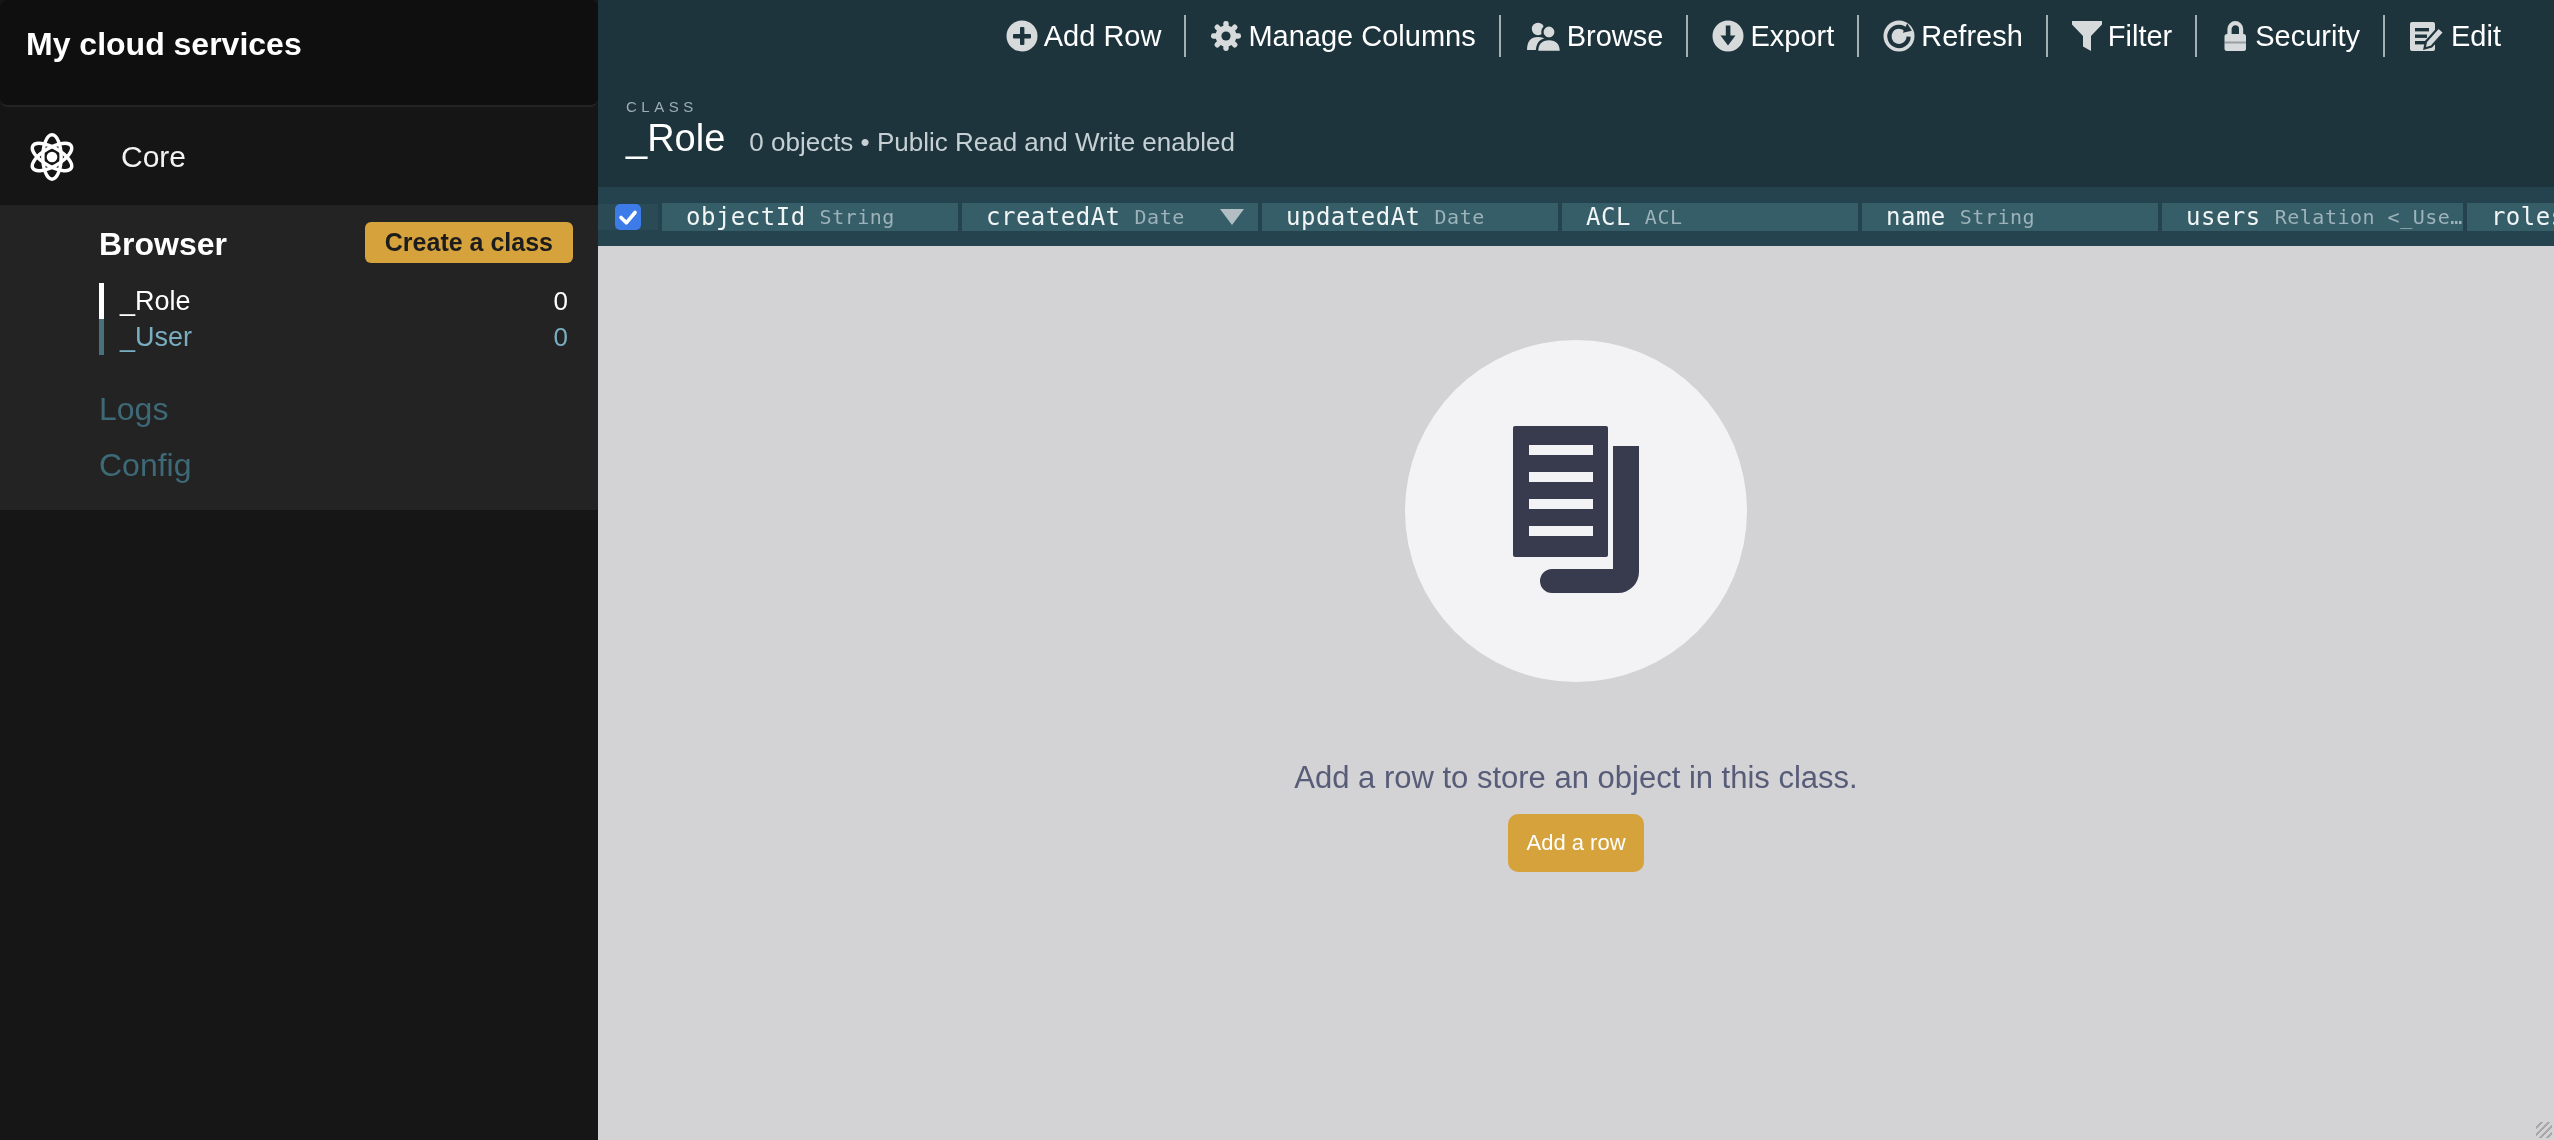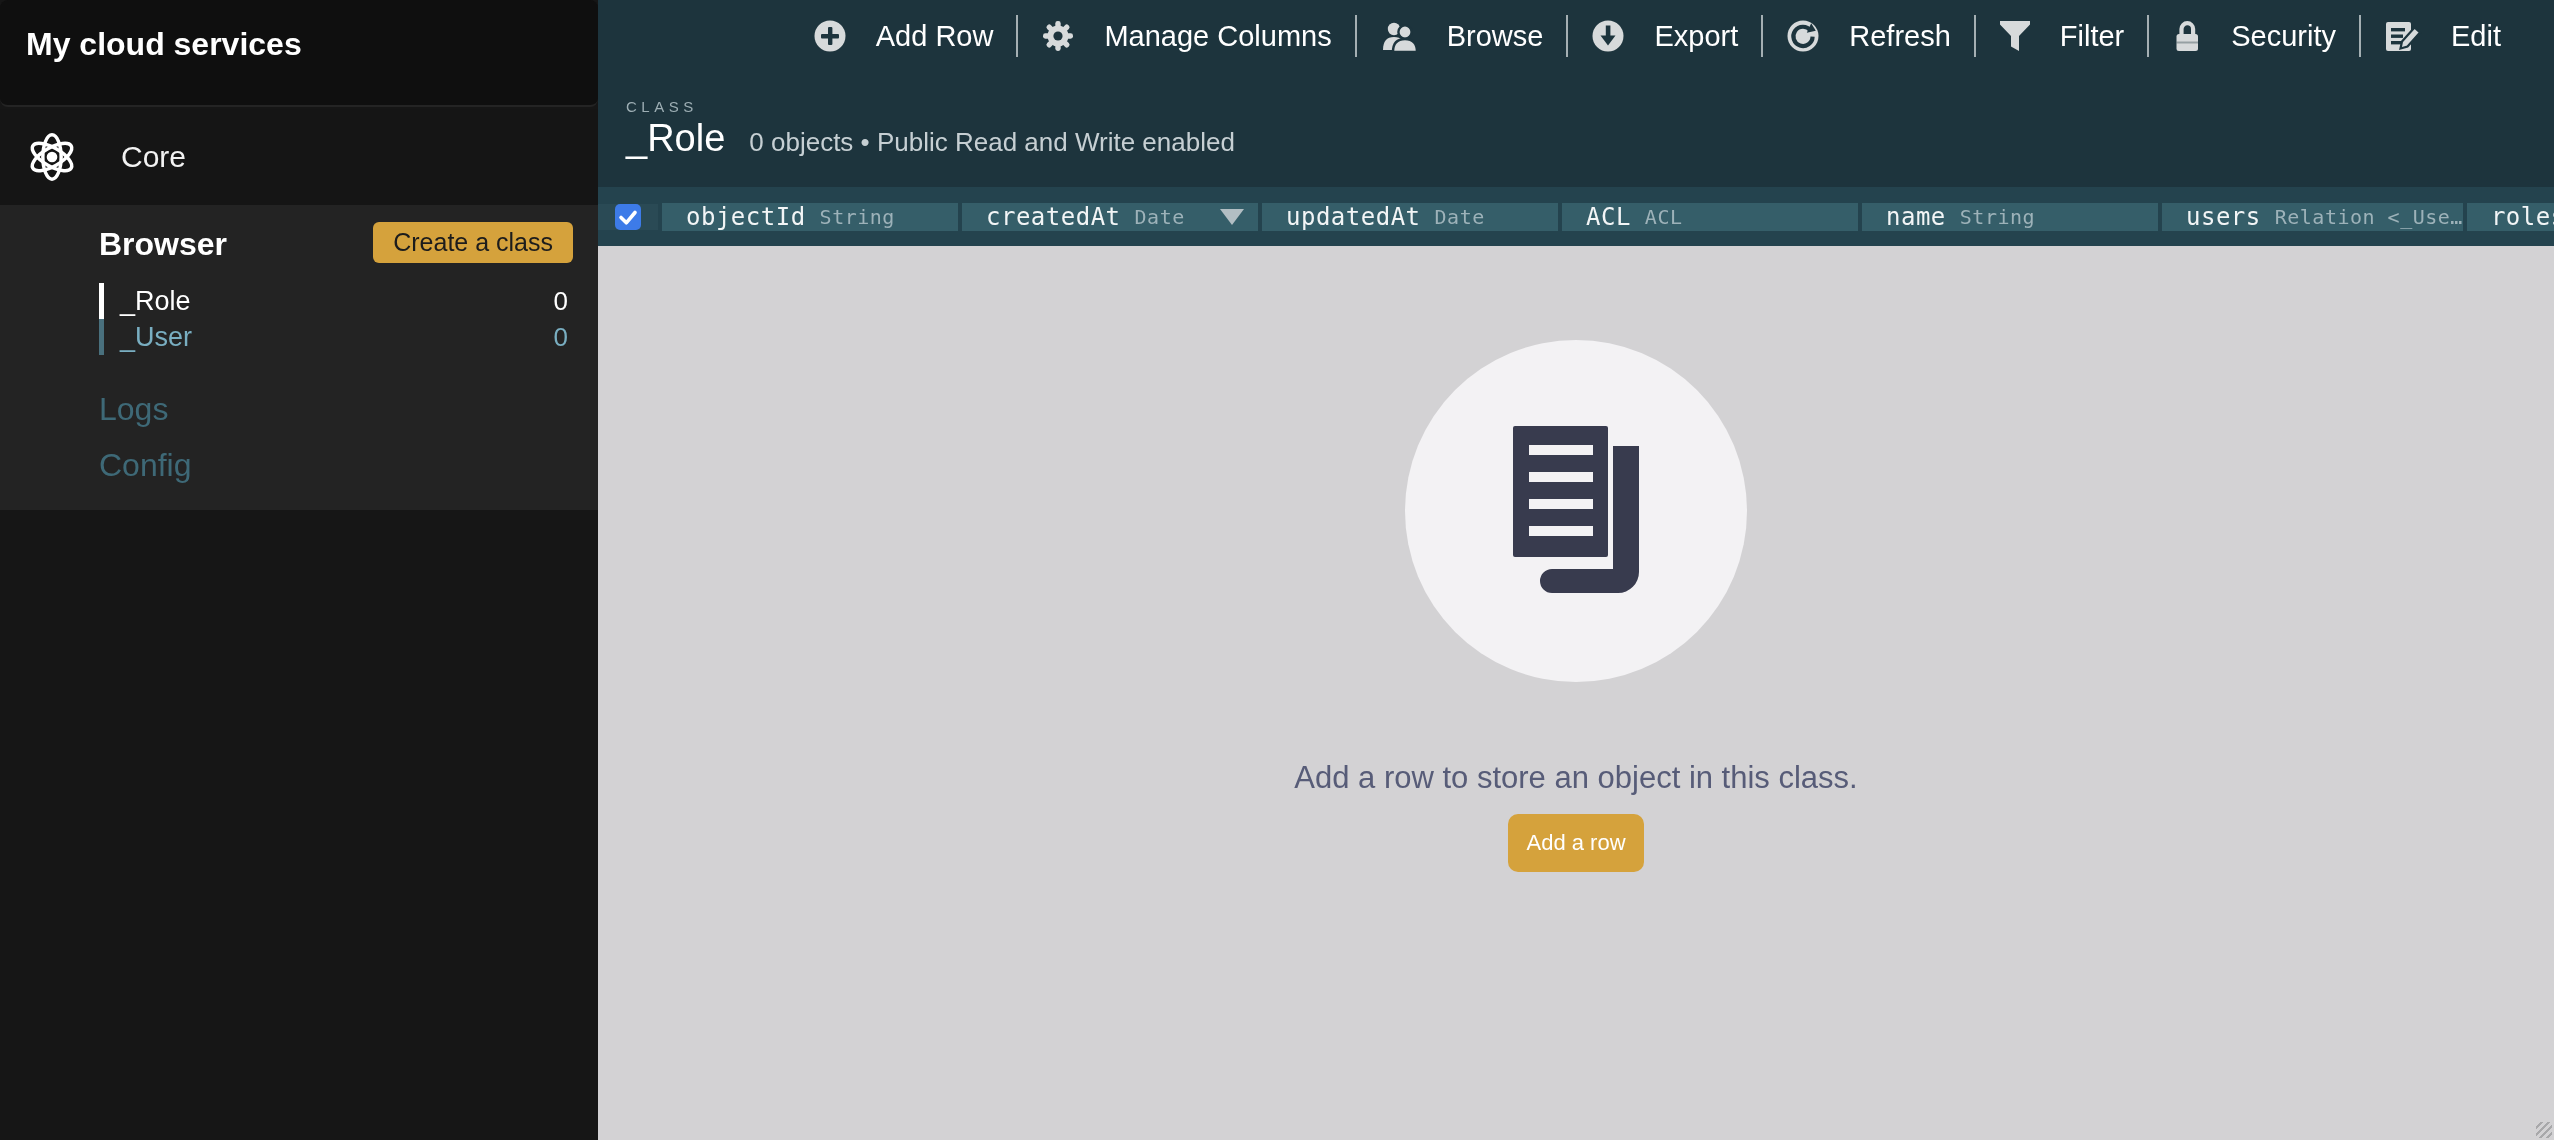--- a/index.html
+++ b/index.html
@@ -12,36 +12,36 @@
                 border-bottom:2px solid #242424;border-radius:8px; }
   #app-title { position:absolute; left:26px; top:26px; font-size:32px; font-weight:bold; color:#FFFFFF; }
   #core-row { position:absolute; left:0; top:109px; width:598px; height:96px; background:#151515;
               display:flex; align-items:center; }
   #core-row svg { margin-left:25px; }
   #core-label { margin-left:42px; font-size:30px; color:#F2F2F2; }
   #browser-section { position:absolute; left:0; top:205px; width:598px; height:305px; background:#232323; }
   #browser-title { position:absolute; left:99px; top:21px; font-size:32px; font-weight:bold; color:#FFFFFF; }
   #create-class-btn { position:absolute; right:25px; top:17px; height:41px; padding:0 20px;
                       background:#D5A23C; border:none; border-radius:6px;
-                      font-size:25px; color:#1C1C1C; font-family:inherit; display:flex; align-items:center; }
+                      font-size:25px; color:#1C1C1C; font-family:inherit; display:flex; align-items:center;font-weight:bold; }
   .class-list { position:absolute; left:99px; top:78px; width:469px; }
   .class-row { display:flex; justify-content:space-between; align-items:center;
                height:36px; border-left:5px solid #49707D; padding-left:16px; font-size:27px; }
   .class-row.active { border-left-color:#FFFFFF; color:#FFFFFF; }
   .class-row.inactive { color:#79AEC1; }
   .class-row .cnt { font-size:26px; }
   .side-link { position:absolute; left:99px; font-size:32px; color:#3E6977; cursor:pointer;margin-top:13px; }
   #link-logs { top:173px; }
   #link-config { top:229px; }
 
   
   #topbar { position:absolute; left:598px; top:0; right:0; height:187px; background:#1D343D; }
   #toolbar { position:absolute; left:0; top:0; right:0; height:72px;
              display:flex; align-items:center; justify-content:flex-end; padding-right:30px; }
-  .tb-item { display:flex; align-items:center; gap:29px; margin:0 23px; color:#FFFFFF;
+  .tb-item { display:flex; align-items:center; gap:5px; margin:0 23px; color:#FFFFFF;
              font-size:29px; cursor:pointer; white-space:nowrap; }
   .tb-sep { width:2px; height:42px; background:#C7CED1; opacity:.8; }
   #class-info { position:absolute; left:28px; top:98px; }
   #class-eyebrow { font-size:15px; letter-spacing:4.5px; color:#9DAEB4; }
   #class-title-row { display:flex; align-items:baseline; margin-top:2px; }
   #class-title { font-size:38px; color:#FFFFFF; }
   #class-subtitle { font-size:26px; color:#C6CFD3; margin-left:24px; }
 
   
   #table-header { position:absolute; left:598px; top:187px; right:0; height:59px; background:#24434E;

